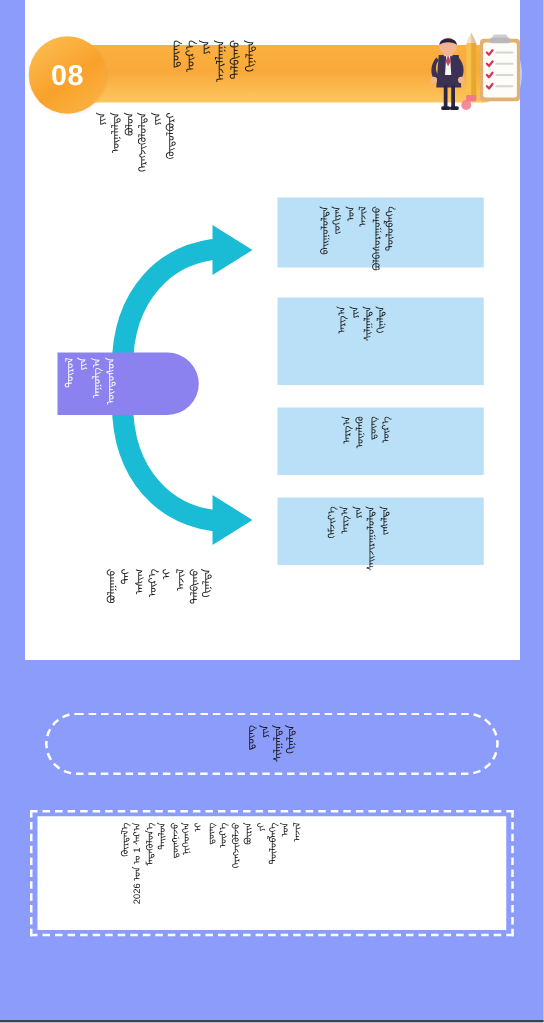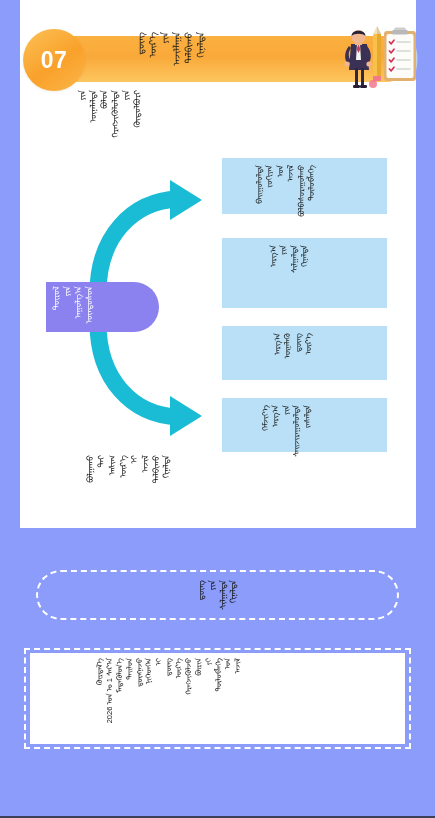--- a/index.html
+++ b/index.html
@@ -214,21 +214,21 @@
 </head>
 <body>
 
 <div id="slide">
 
   <div class="card-main"></div>
 
   <div class="header-bar"></div>
 
   <div class="header-circle">
-    <span class="header-number">07</span>
+    <span class="header-number">08</span>
   </div>
 
   <div class="header-text mv">
     <span class="col">ᠬᠢᠨᠠᠯᠲᠠ</span>
     <span class="col">ᠲᠠᠯᠪᠢᠬᠤ</span>
     <span class="col">ᠠᠵᠢᠯᠯᠠᠭᠠ</span>
     <span class="col">ᠶᠢᠨ</span>
     <span class="col">ᠦᠷ᠎ᠡ</span>
     <span class="col">ᠳ᠋ᠦᠩ</span>
   </div>

